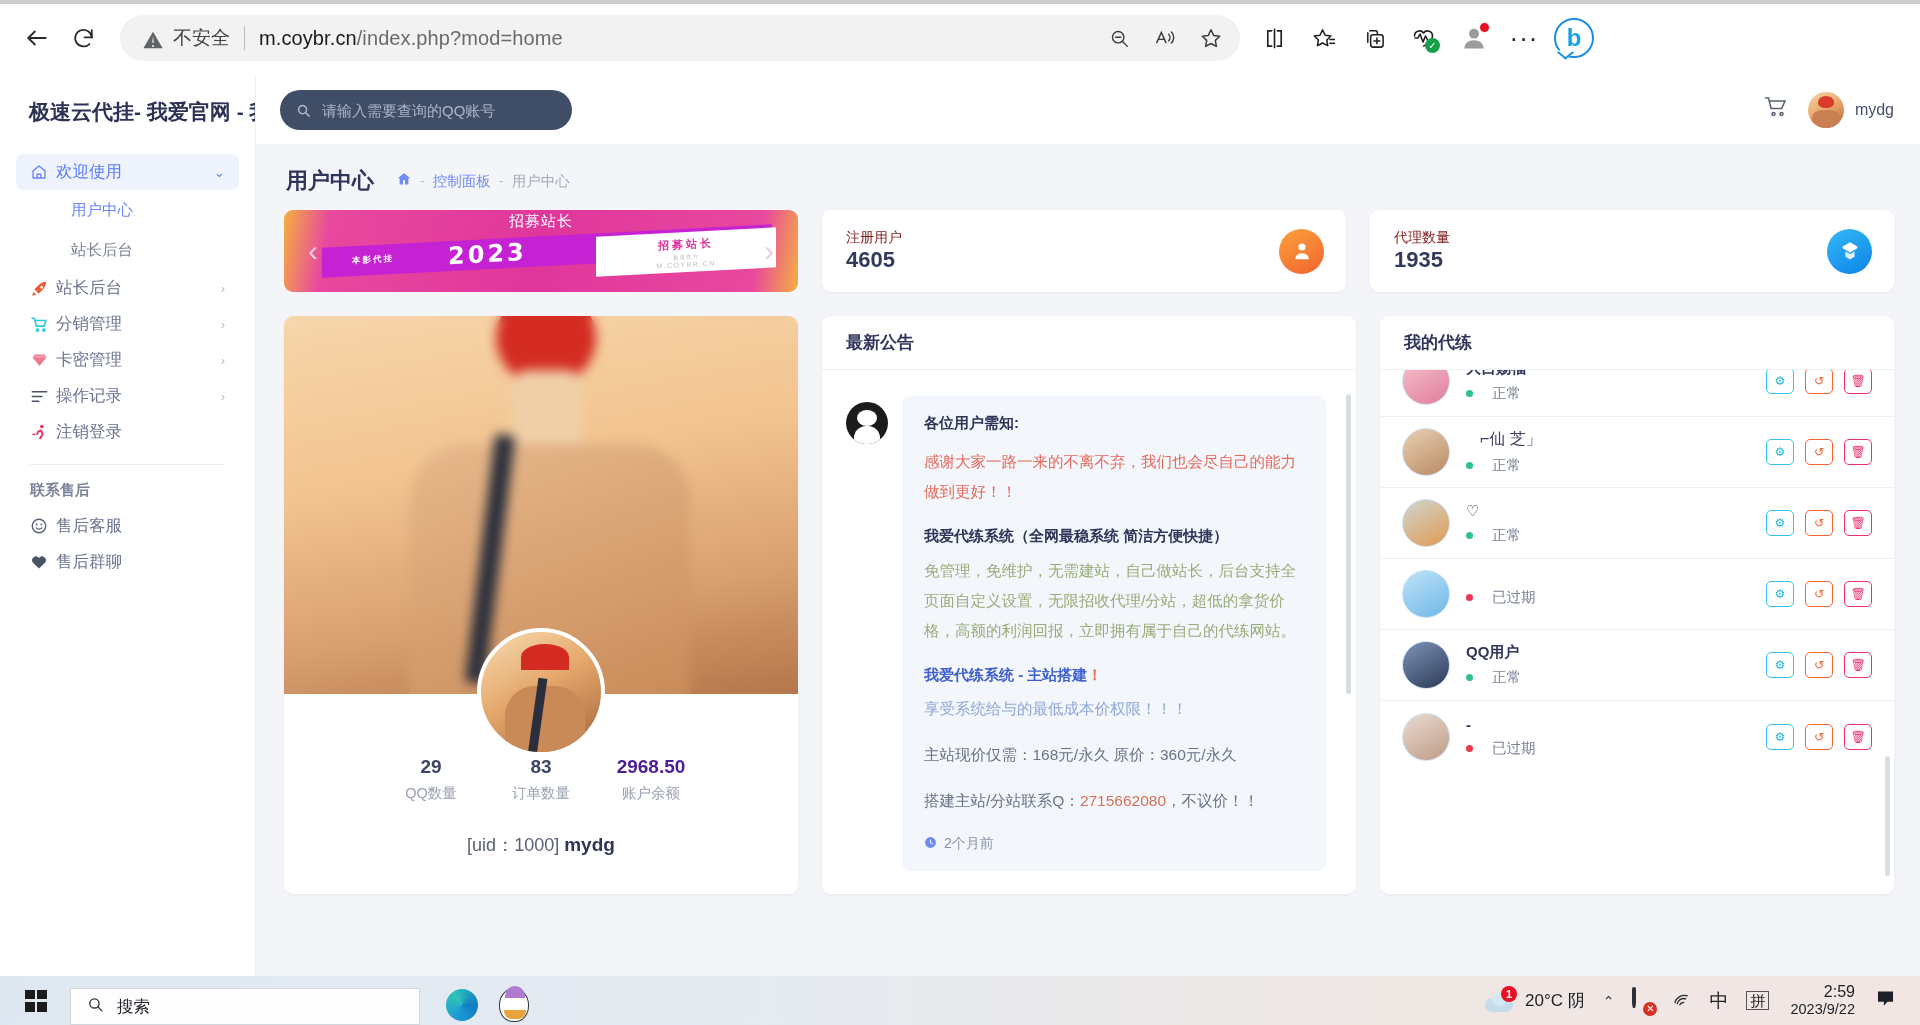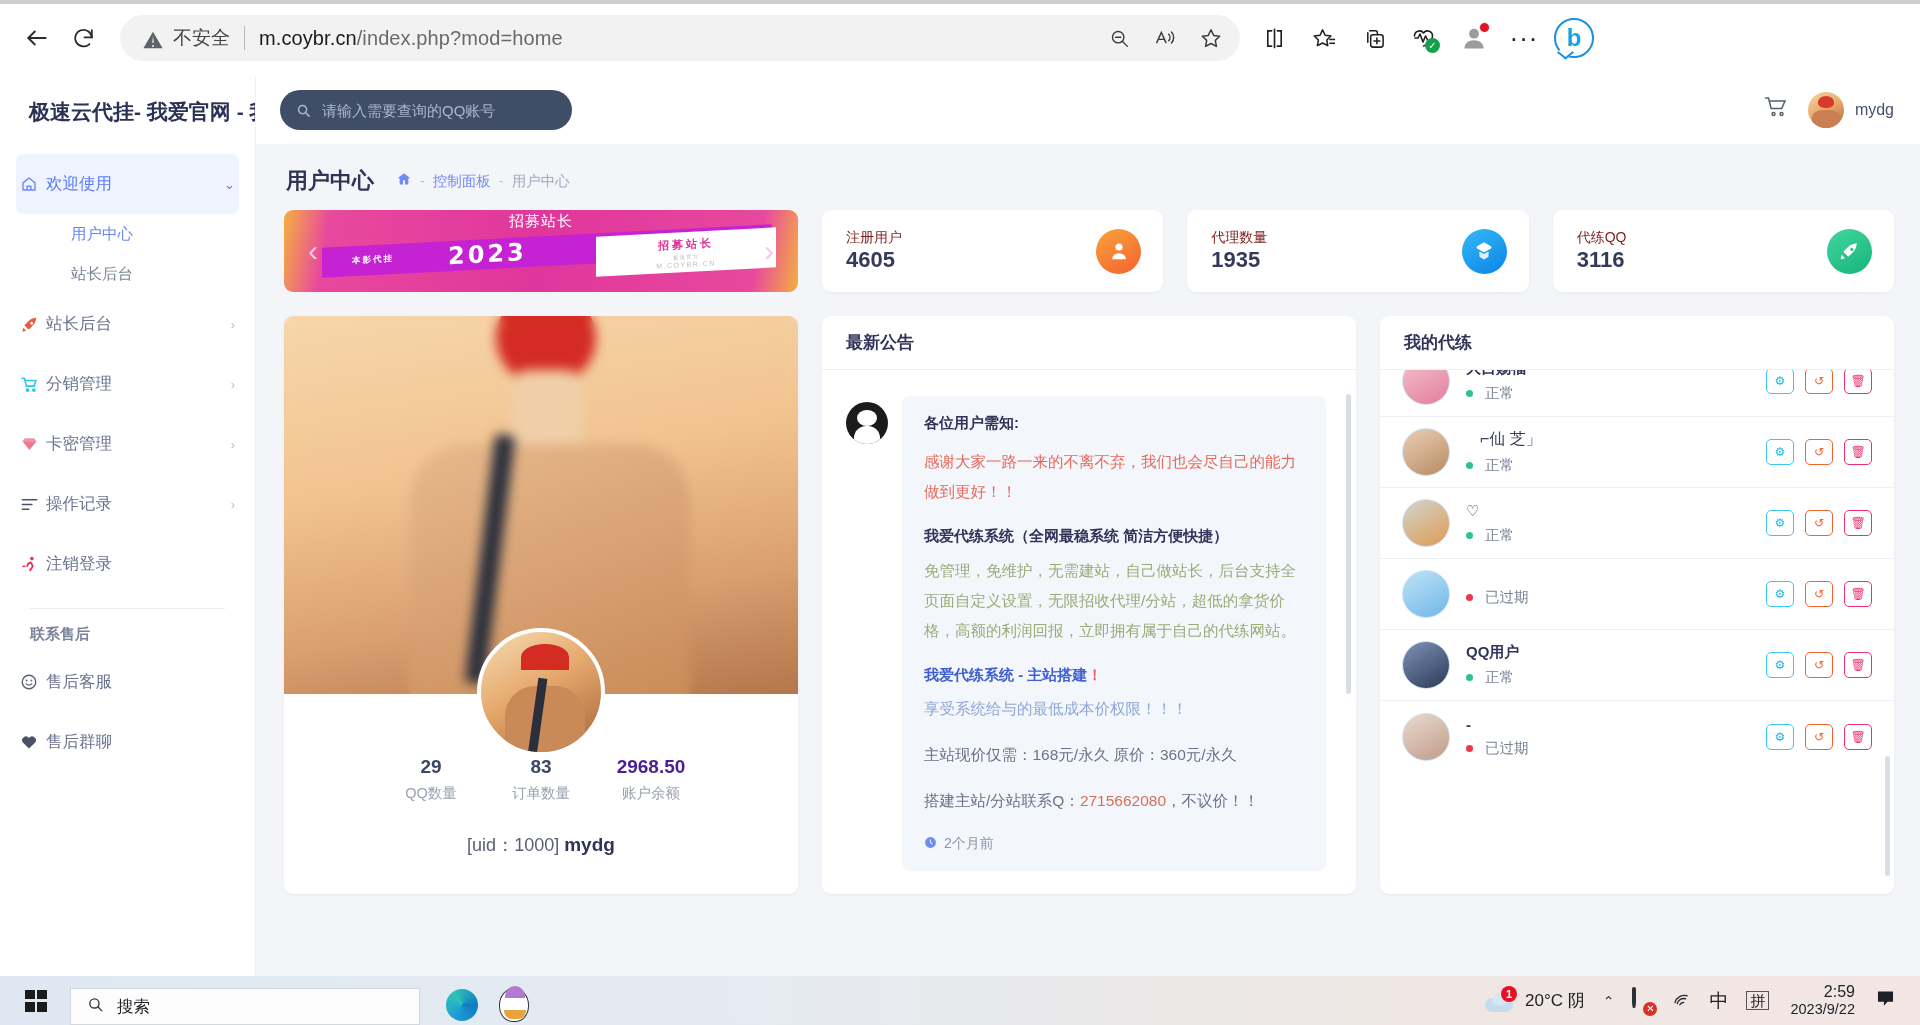--- a/index.html
+++ b/index.html
@@ -111,22 +111,22 @@
   }
   .brand {
     height: 68px; display: flex; align-items: center;
     padding-left: 29px;
     font-size: 21px; font-weight: bold; color: #2d3254;
     white-space: nowrap; overflow: hidden;
   }
   .nav-list { padding: 8px 16px 0 16px; }
   .nav-item {
     display: flex; align-items: center;
-    height: 60px; border-radius: 8px;
-    padding: 0 4px; cursor: pointer;
+    height: 36px; border-radius: 8px;
+    padding: 0 14px; cursor: pointer;
     color: #6b7390; font-size: 16.5px;
   }
   .nav-item.active { background: #eef3fd; color: #5b7cfa; }
   .nav-ico {
     width: 26px; flex: 0 0 26px; display: flex; align-items: center;
     font-size: 17px;
   }
   .nav-label { flex: 1; }
   .nav-caret { font-size: 13px; color: #b6bccd; }
   .nav-item.active .nav-caret { color: #5b7cfa; }
@@ -365,21 +365,21 @@
     padding: 0 22px 0 22px;
     border-bottom: 1px solid #eef0f5;
   }
   .lr-av {
     width: 48px; height: 48px; border-radius: 50%; flex: 0 0 48px;
     border: 1.5px solid #cfe3f5; overflow: hidden; position: relative;
   }
   .lr-info { flex: 1; padding-left: 16px; }
   .lr-name { font-size: 15px; font-weight: bold; color: #2f3458; white-space: nowrap; }
   .lr-name.fancy { font-weight: normal; font-size: 16px; color: #3b3f5c; padding-left: 14px; }
-  .lr-status { display: flex; align-items: center; gap: 12px; margin-top: 6px; font-size: 14.5px; color: #7a8296; }
+  .lr-status { display: flex; align-items: center; gap: 19px; margin-top: 6px; font-size: 14.5px; color: #7a8296; }
   .lr-dot { width: 7px; height: 7px; border-radius: 50%; }
   .lr-actions { display: flex; gap: 11px; }
   .act-btn {
     width: 28px; height: 26px; border-radius: 5px;
     display: flex; align-items: center; justify-content: center;
     font-size: 12px; cursor: pointer; background: #fff;
   }
   .act-gear { border: 1px solid #37c6f0; color: #18b8ef; }
   .act-undo { border: 1px solid #f4622e; color: #f4622e; }
   .act-del  { border: 1px solid #ef2f6b; color: #ef2f6b; }
@@ -756,32 +756,20 @@
             <div class="stat-value">1935</div>
           </div>
           <div class="stat-ico" style="background:linear-gradient(150deg,#35b8f5,#0b84e8);">
             <svg width="22" height="22" viewBox="0 0 24 24" fill="#fff">
                 <path d="M12 2.5 20 7v2l-8 4.6L4 9V7z"></path>
                 <path d="M7 12.5v5.8l5 3 5-3v-5.8l-5 2.9z" opacity=".85"></path>
               </svg>
           </div>
         </div>
 
-        <div class="stat-card">
-          <div>
-            <div class="stat-label">代练QQ</div>
-            <div class="stat-value">3116</div>
-          </div>
-          <div class="stat-ico" style="background:linear-gradient(150deg,#41d79c,#16b37c);">
-            <svg width="22" height="22" viewBox="0 0 24 24" fill="#fff">
-                <path d="M20.5 3.5c-4 .3-7.3 1.7-9.6 4L5.8 12.8l5.4 5.4 5.3-5.2c2.3-2.3 3.7-5.5 4-9.5zM13.6 9.3a1.8 1.8 0 1 1 2.5 2.5 1.8 1.8 0 0 1-2.5-2.5z"></path>
-                <path d="M4 16.2l3.8 3.8-4.8 1z"></path>
-              </svg>
-          </div>
-        </div>
       </div>
 
       <div class="row2">
 
         <div class="card profile-card">
           <div class="profile-cover">
             <span class="cov-head"></span>
             <span class="cov-neck"></span>
             <span class="cov-body"></span>
             <span class="cov-strap"></span>

